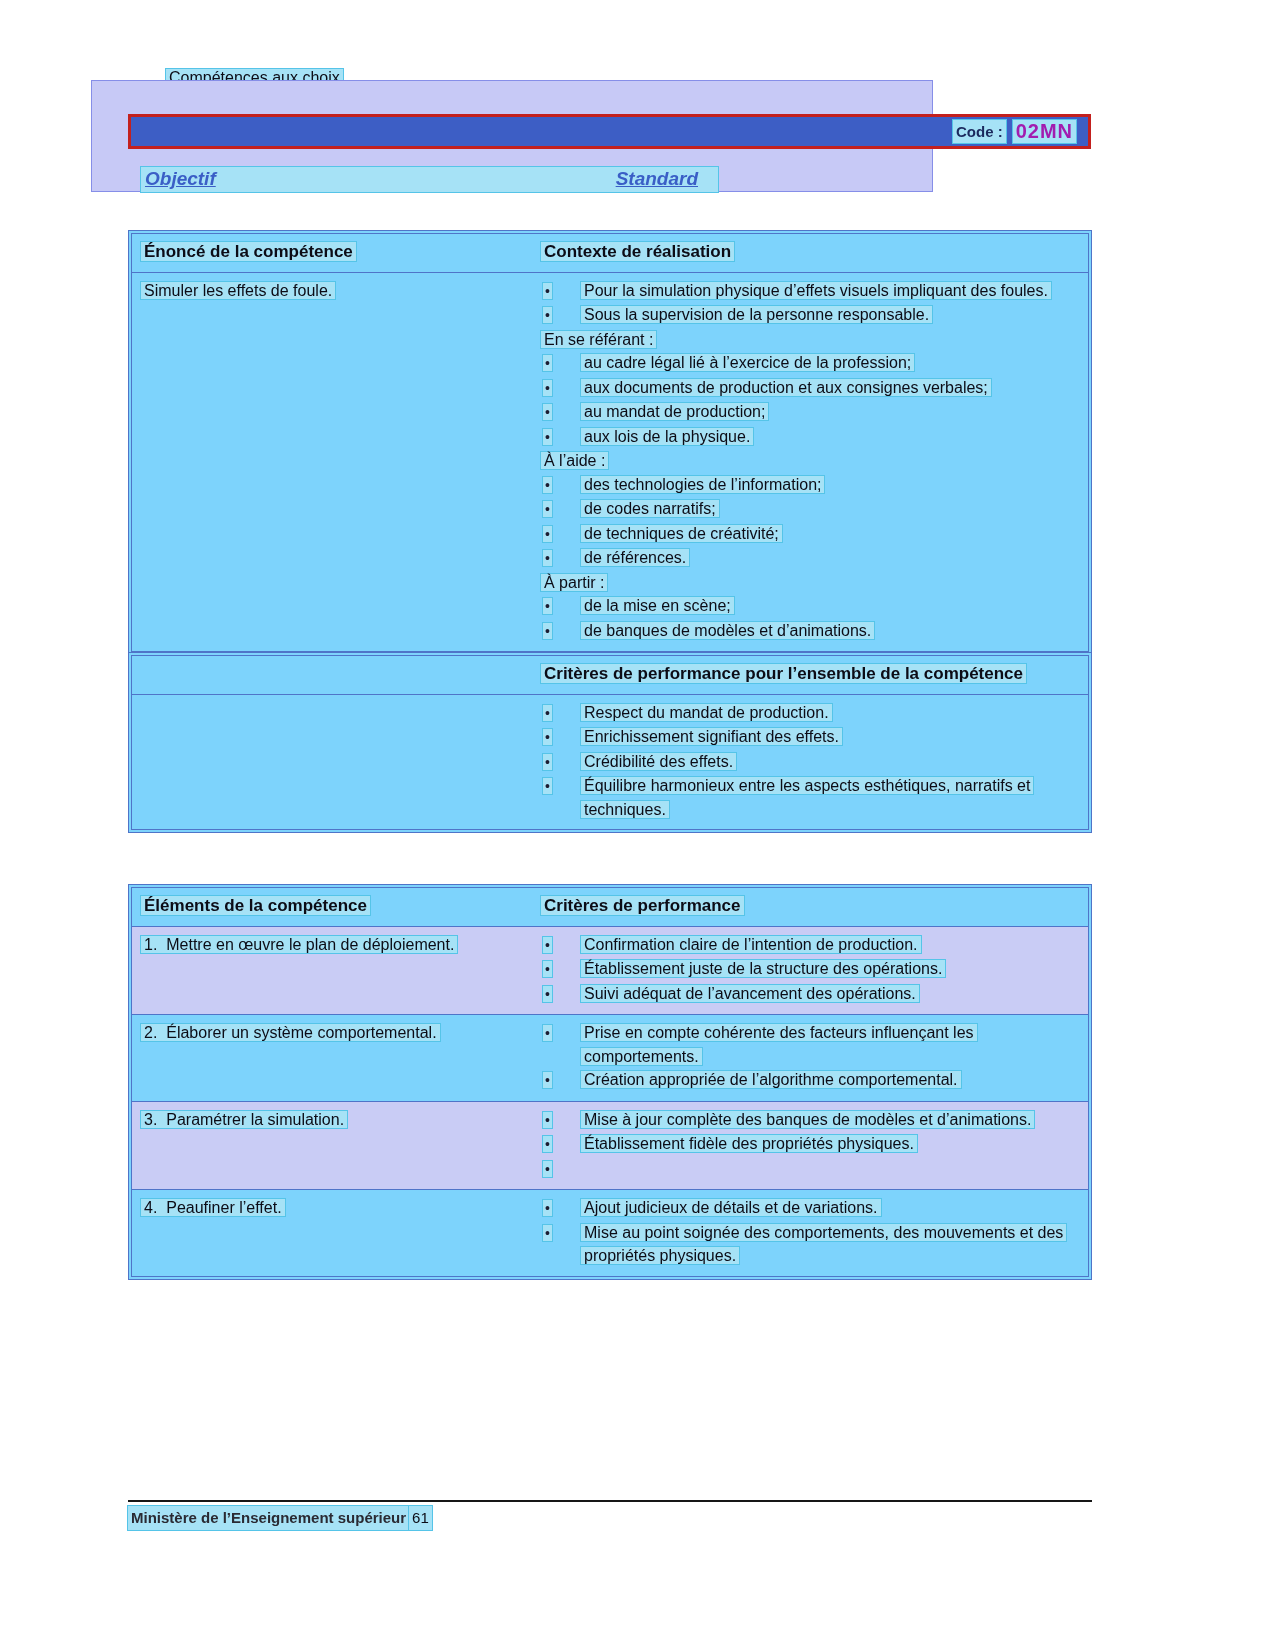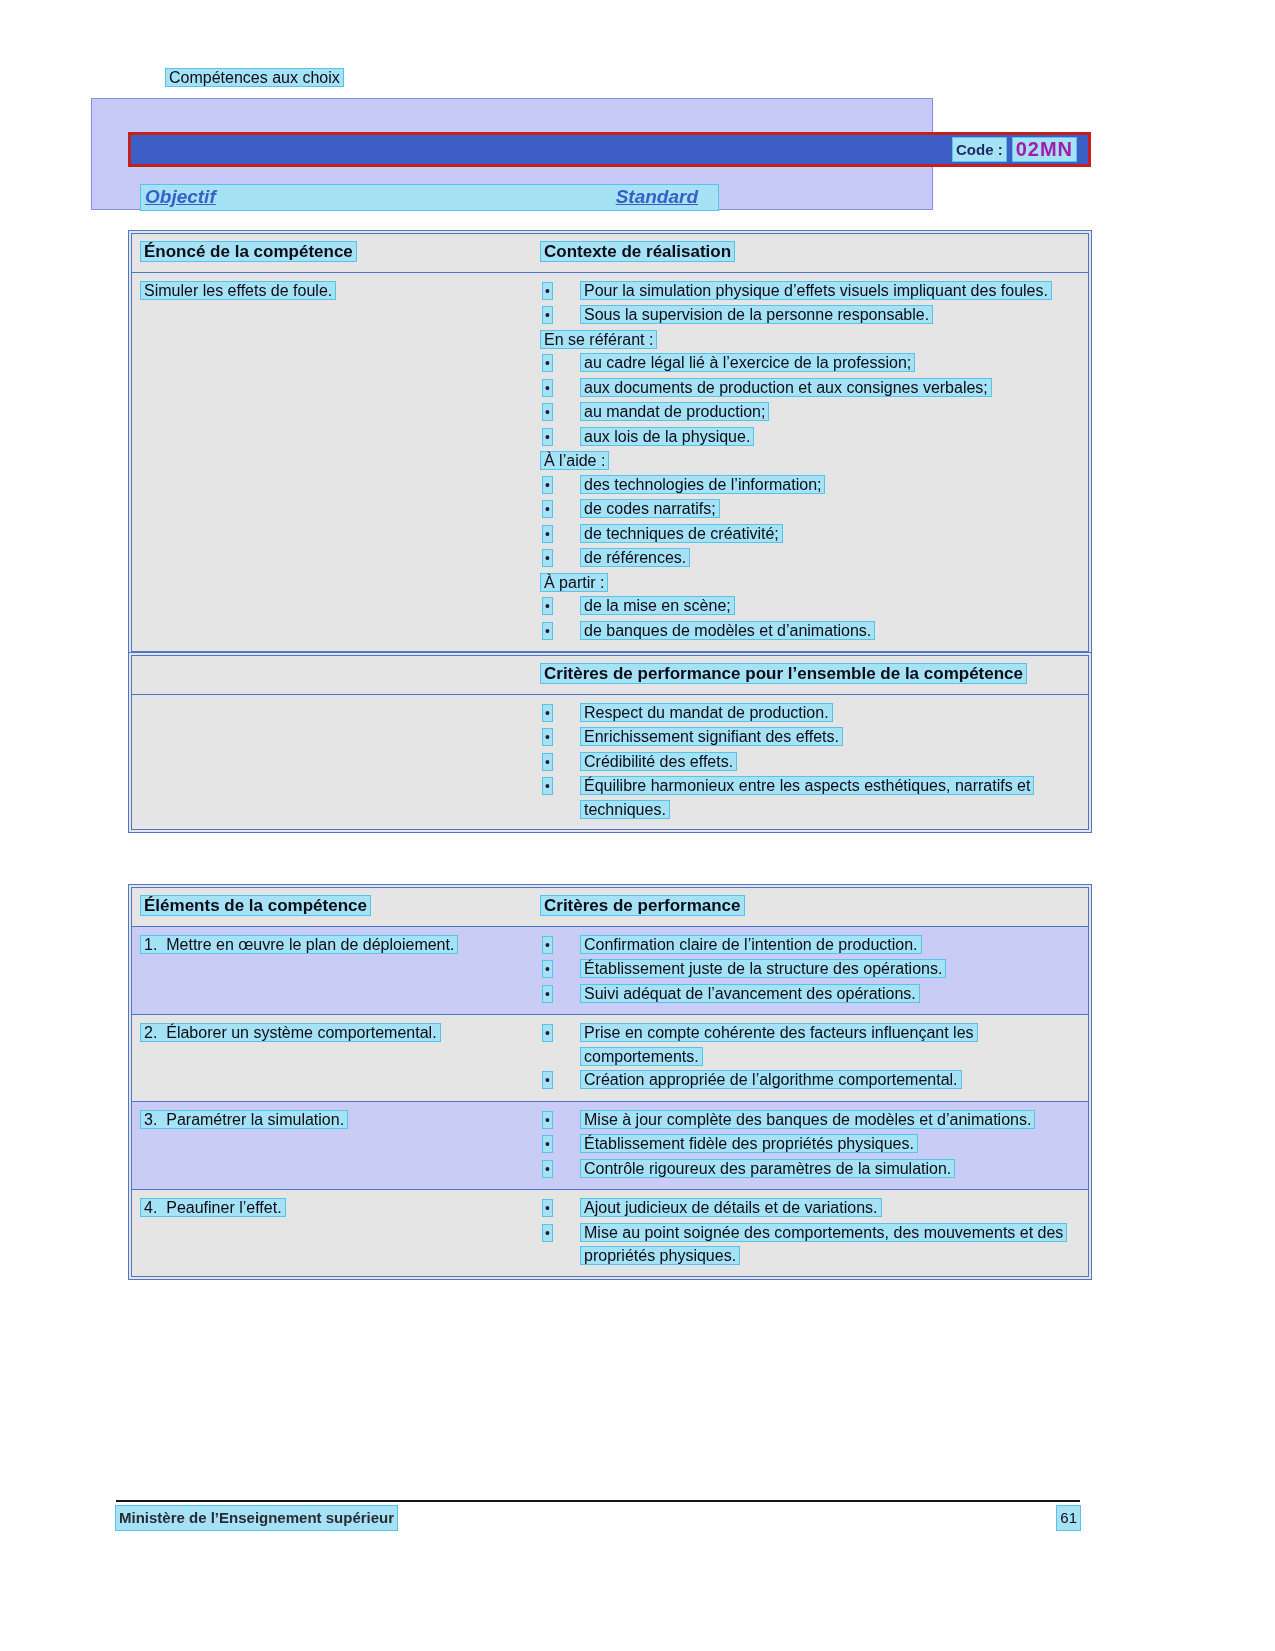--- a/index.html
+++ b/index.html
@@ -26,21 +26,21 @@
     padding:0 3px;
     box-shadow:0 0 0 1px var(--hl-border,#55c4e8);
     -webkit-box-decoration-break:clone;
     box-decoration-break:clone;
   }
   mark.dot{padding:0 2px;font-size:14px;}
 
   .top-label{position:absolute;left:128px;top:66px;font-size:16px;padding-left:38px;}
 
   .panel{
-    position:absolute;left:91px;top:98px;width:842px;height:112px;
+    position:absolute;left:91px;top:80px;width:842px;height:112px;
     background:var(--panel-lavender,#c7c9f6);border:1px solid #868ee8;
   }
   .banner{
     position:absolute;left:36px;top:33px;width:963px;height:35px;
     background:var(--banner-blue,#3d5ec5);border:3px solid var(--banner-red,#c3201e);
     display:flex;align-items:center;justify-content:flex-end;gap:7px;padding:0 12px;
   }
   .banner .code-label{color:#1b2a5e;font-size:15px;font-weight:bold;}
   .banner .code-value{color:#a21caf;font-size:20px;letter-spacing:1px;font-weight:bold;}
 
@@ -50,41 +50,41 @@
     box-shadow:0 0 0 1px var(--hl-border,#55c4e8);padding:1px 20px 2px 4px;
   }
   .objstd .hd{
     font-style:italic;font-weight:bold;font-size:19px;line-height:22px;
     color:var(--heading-blue,#3a5ec6);text-decoration:underline;
   }
   .objstd .std{margin-left:auto;}
 
   .tblock{
     position:absolute;left:128px;width:964px;
-    border:1px solid var(--table-border,#4f74c8);padding:2px;background:#e5e5e5;
+    border:1px solid var(--table-border,#4f74c8);padding:2px;background:#7dd3fc;
   }
   .t1{top:230px;} .t2{top:652px;} .t3{top:884px;}
   .tbl{border:1px solid var(--table-border,#4f74c8);}
   .trow{display:flex;}
   .trow + .trow{border-top:1px solid var(--table-border,#4f74c8);}
   .cell{padding:6px 8px 8px 9px;min-width:0;}
   .cell.cl{flex:0 0 405px;padding-right:26px;}
   .cell.cr{flex:1 1 auto;padding-left:4px;padding-right:8px;}
   .thead .cell mark{font-weight:bold;font-size:17px;}
   .shade{background:var(--row-shade,#c9ccf5);}
   .hang{padding-left:28px;text-indent:-28px;}
 
   .li{display:flex;align-items:flex-start;}
   .li .bullet{flex:0 0 40px;padding-left:2px;color:#1c1c30;}
   .li .txtwrap{flex:1 1 auto;min-width:0;}
 
   .footer{
-    position:absolute;left:116px;top:1500px;width:964px;
+    position:absolute;left:128px;top:1500px;width:964px;
     border-top:2px solid #161616;padding-top:4px;
-    display:flex;justify-content:space-between;font-size:15px;
+    display:flex;justify-content:flex-start;font-size:15px;
   }
   .footer .min{font-weight:bold;color:#2a2a33;}
 </style>
 </head>
 <body>
 
 <div class="page">
 
   <div class="top-label">
     <mark class="hl">Compétences aux choix</mark>
@@ -273,21 +273,20 @@
             <div class="li bullet">
               <span class="bullet"><mark class="hl dot">•</mark></span>
               <span class="txtwrap"><mark class="hl txt">Mise à jour complète des banques de modèles et d’animations.</mark></span>
             </div>
             <div class="li bullet">
               <span class="bullet"><mark class="hl dot">•</mark></span>
               <span class="txtwrap"><mark class="hl txt">Établissement fidèle des propriétés physiques.</mark></span>
             </div>
             <div class="li bullet">
               <span class="bullet"><mark class="hl dot">•</mark></span>
-              <span class="txtwrap"><mark class="hl txt">Contrôle rigoureux des paramètres de la simulation.</mark></span>
             </div>
           </div>
       </div>
 
       <div class="trow">
         <div class="cell cl">
           <div class="hang">
             <mark class="hl">4.&nbsp;&nbsp;Peaufiner l’effet.</mark>
           </div>
         </div>

